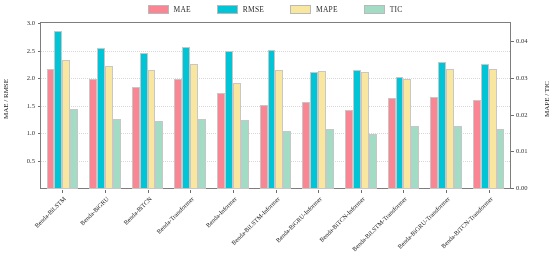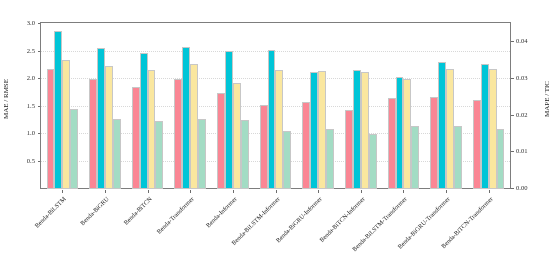--- a/index.html
+++ b/index.html
@@ -83,20 +83,38 @@
     transform:rotate(-45deg);
     text-align:right;
   }
   .xtick{position:absolute;top:0;width:0;height:2.5px;border-left:0.8px solid #6d6d6d;}
 </style>
 </head>
 <body>
 
 <div id="root">
 
+  <div class="legend" id="legend">
+      <div class="legend-item">
+        <span class="swatch" style="background: rgb(250, 134, 148);"></span>
+        <span class="legend-label">MAE</span>
+      </div>
+      <div class="legend-item">
+        <span class="swatch" style="background: rgb(0, 197, 215);"></span>
+        <span class="legend-label">RMSE</span>
+      </div>
+      <div class="legend-item">
+        <span class="swatch" style="background: rgb(250, 231, 159);"></span>
+        <span class="legend-label">MAPE</span>
+      </div>
+      <div class="legend-item">
+        <span class="swatch" style="background: rgb(163, 220, 196);"></span>
+        <span class="legend-label">TIC</span>
+      </div>
+    </div>
 
   <div class="plot-frame" id="plot-frame">
       <div class="gridline" style="top: 137.5px;"></div>
       <div class="gridline" style="top: 110px;"></div>
       <div class="gridline" style="top: 82.5px;"></div>
       <div class="gridline" style="top: 55px;"></div>
       <div class="gridline" style="top: 27.5px;"></div>
     </div>
 
   <div class="bars-layer" id="bars-layer">

